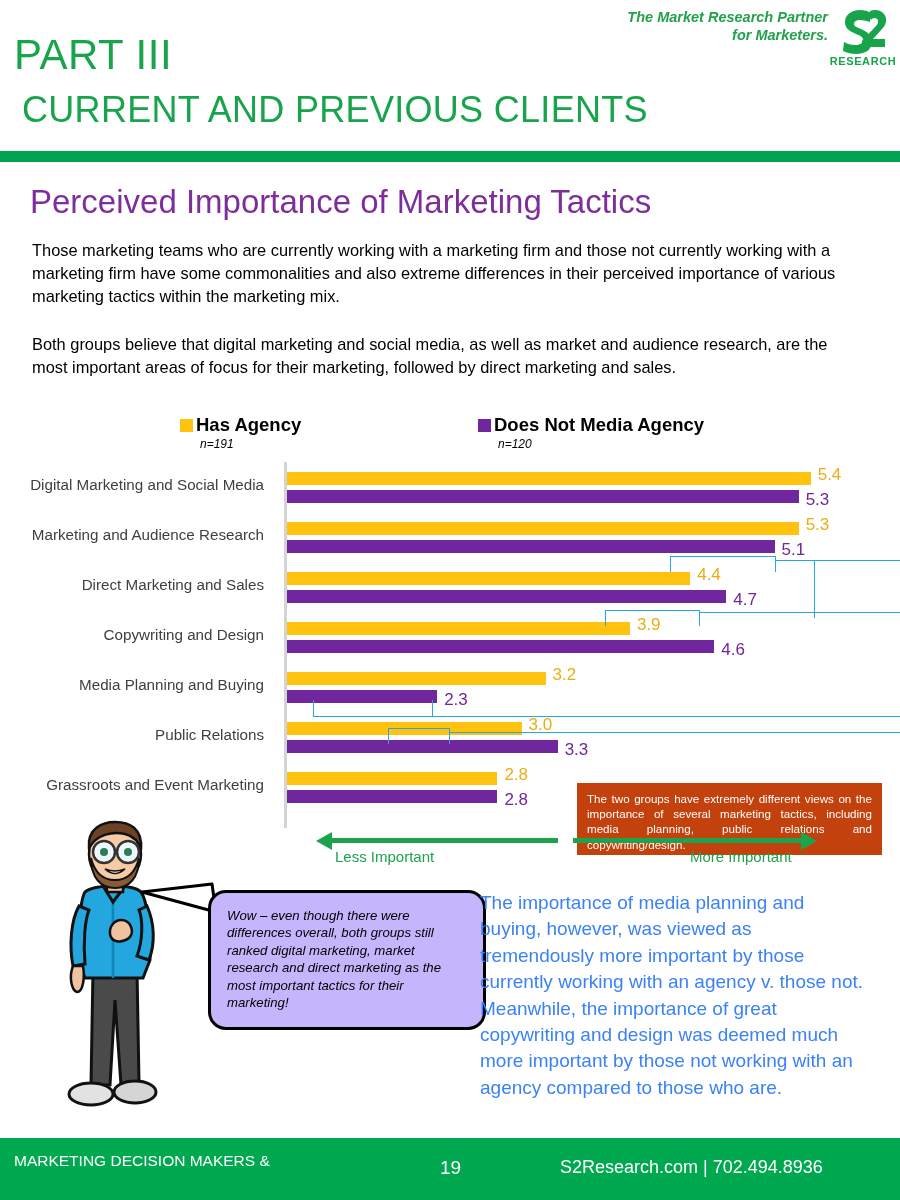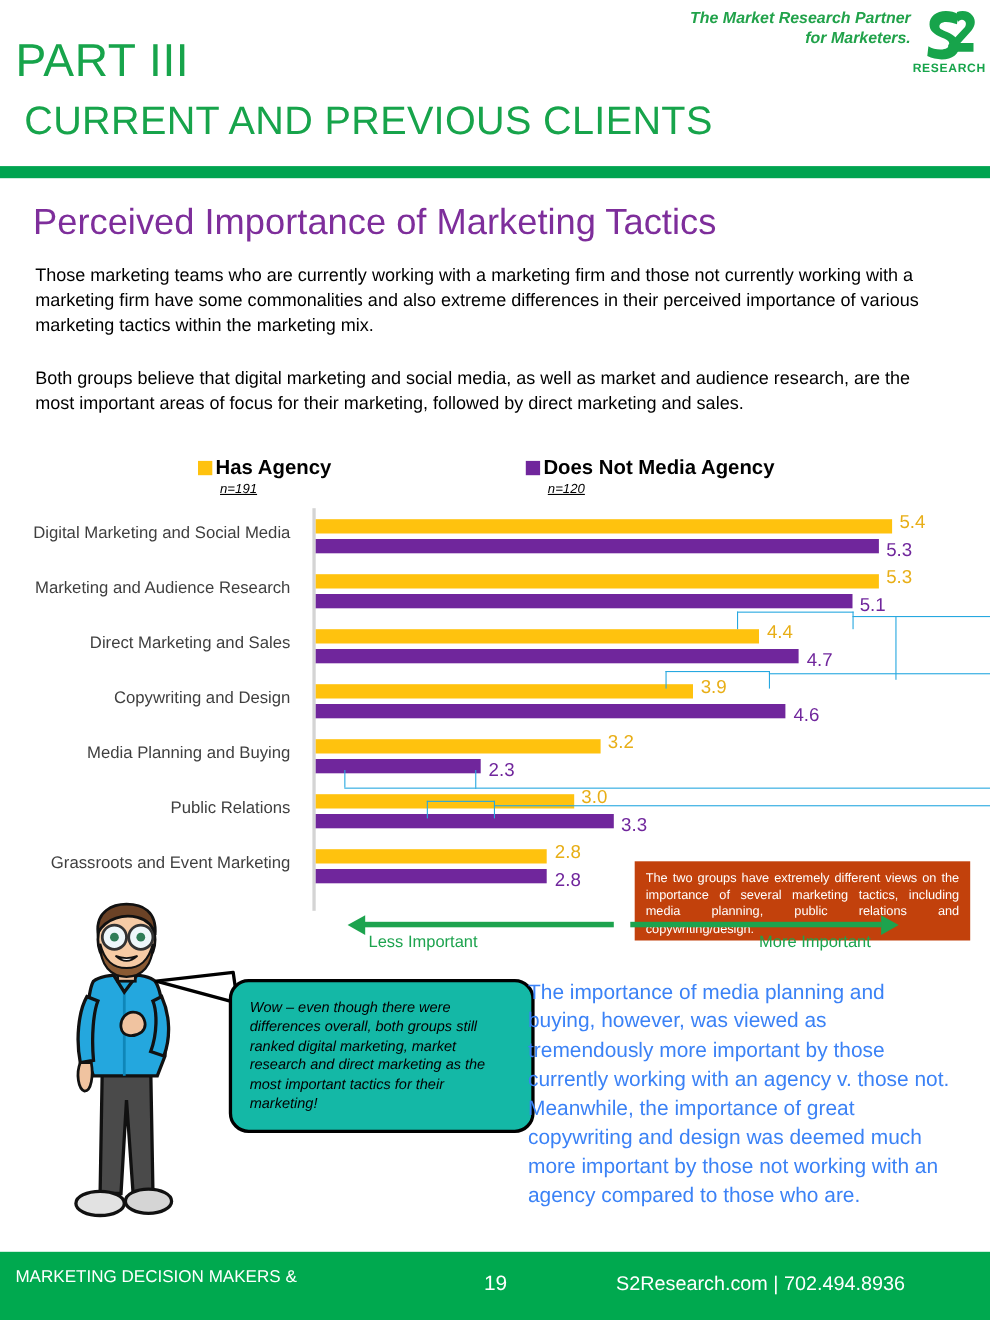--- a/index.html
+++ b/index.html
@@ -36,21 +36,21 @@
     position:absolute;color:#000;font-size:16.4px;line-height:23px;
   }
   .para1{left:32px;top:239px;width:848px;}
   .para2{left:32px;top:333px;width:830px;}
 
   
   .legend-item{position:absolute;}
   .legend-row{display:flex;align-items:center;}
   .sw{width:13px;height:13px;display:inline-block;margin-right:3px;}
   .lg-label{font-size:18.5px;font-weight:bold;color:#000;}
-  .lg-n{font-size:12px;font-style:italic;color:#000;display:block;margin-left:20px;margin-top:1px;text-decoration:underline;}
+  .lg-n{font-size:12px;font-style:italic;color:#000;display:block;margin-left:20px;margin-top:1px;}
   #lg0{left:180px;top:414px;}
   #lg1{left:478px;top:414px;}
 
   
   .chart{position:absolute;left:0;top:460px;width:900px;height:370px;}
   .axis{position:absolute;left:284px;top:2px;width:3px;height:366px;background:#d4d4d4;}
   .cat{position:absolute;right:636px;text-align:right;font-size:15.2px;color:#3f3f3f;white-space:nowrap;}
   .bar{position:absolute;height:13px;}
   .bar.a{background:#FFC20E;}
   .bar.b{background:#70269C;}
@@ -72,21 +72,21 @@
   .arrowline{position:absolute;height:5px;background:#1DA34E;}
   .arrowhead{position:absolute;width:0;height:0;border-top:9px solid transparent;border-bottom:9px solid transparent;}
   .arr-lbl{position:absolute;font-size:15px;color:#1DA34E;}
 
   
   .person{position:absolute;left:55px;top:820px;width:120px;height:310px;}
 
   
   .bubble{
     position:absolute;left:208px;top:890px;width:278px;height:140px;
-    border:3px solid #000;border-radius:18px;background:#14b8a6;
+    border:3px solid #000;border-radius:18px;background:#c4b5fd;
     font-style:italic;font-size:13.2px;line-height:17.4px;color:#000;
     padding:14px 16px;box-sizing:border-box;
   }
   .bubble-tail{position:absolute;left:140px;top:880px;width:80px;height:40px;}
 
   
   .para3{position:absolute;left:480px;top:890px;width:390px;font-size:19px;line-height:26.4px;color:#3b82f6;}
 
   
   .footer{position:absolute;left:0;top:1138px;width:900px;height:62px;background:#00A94F;}

